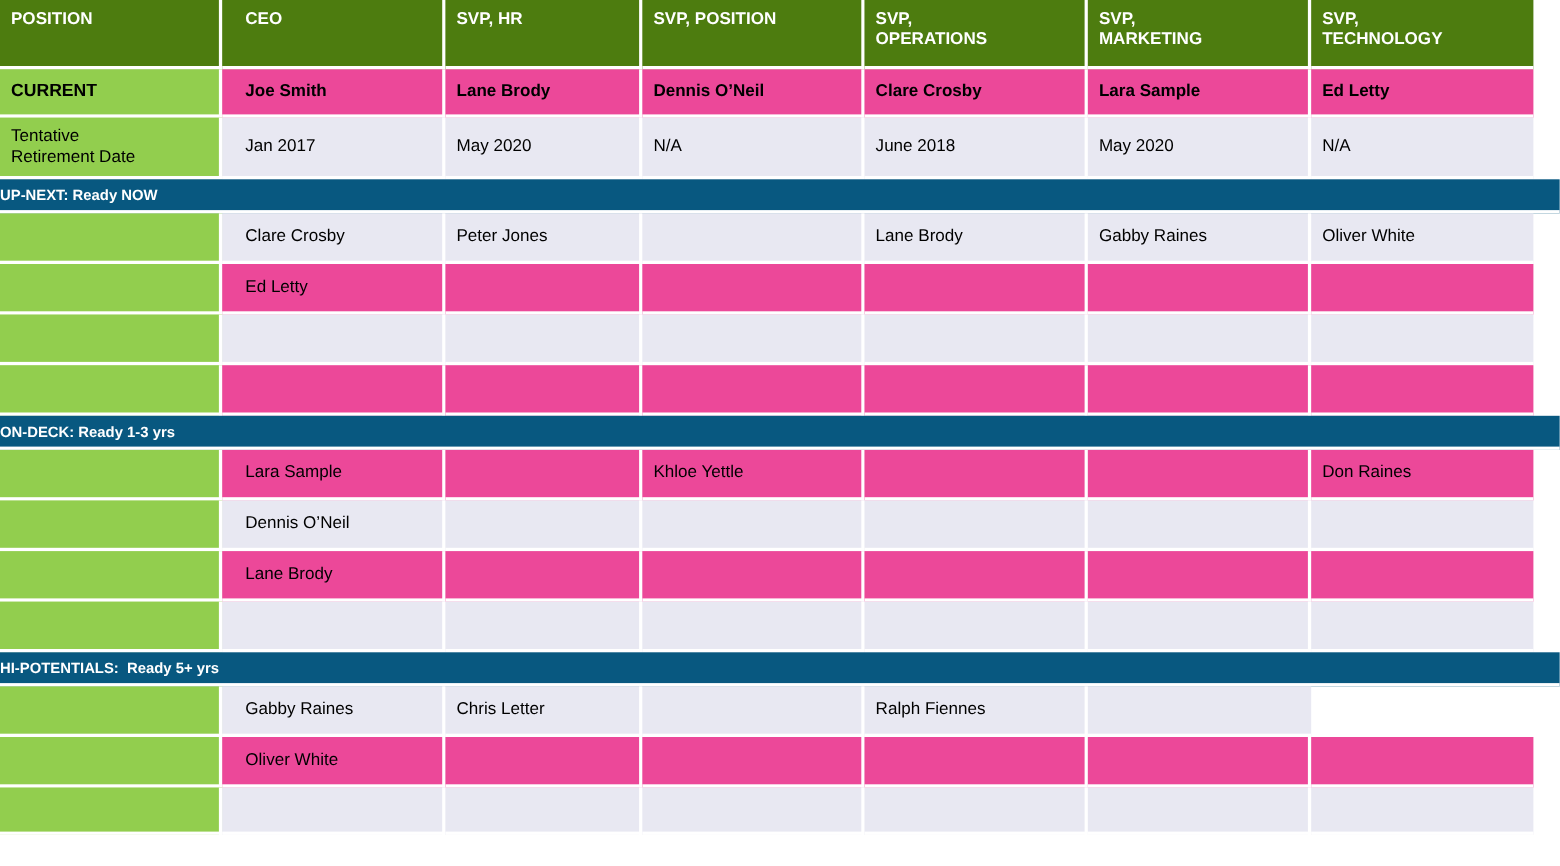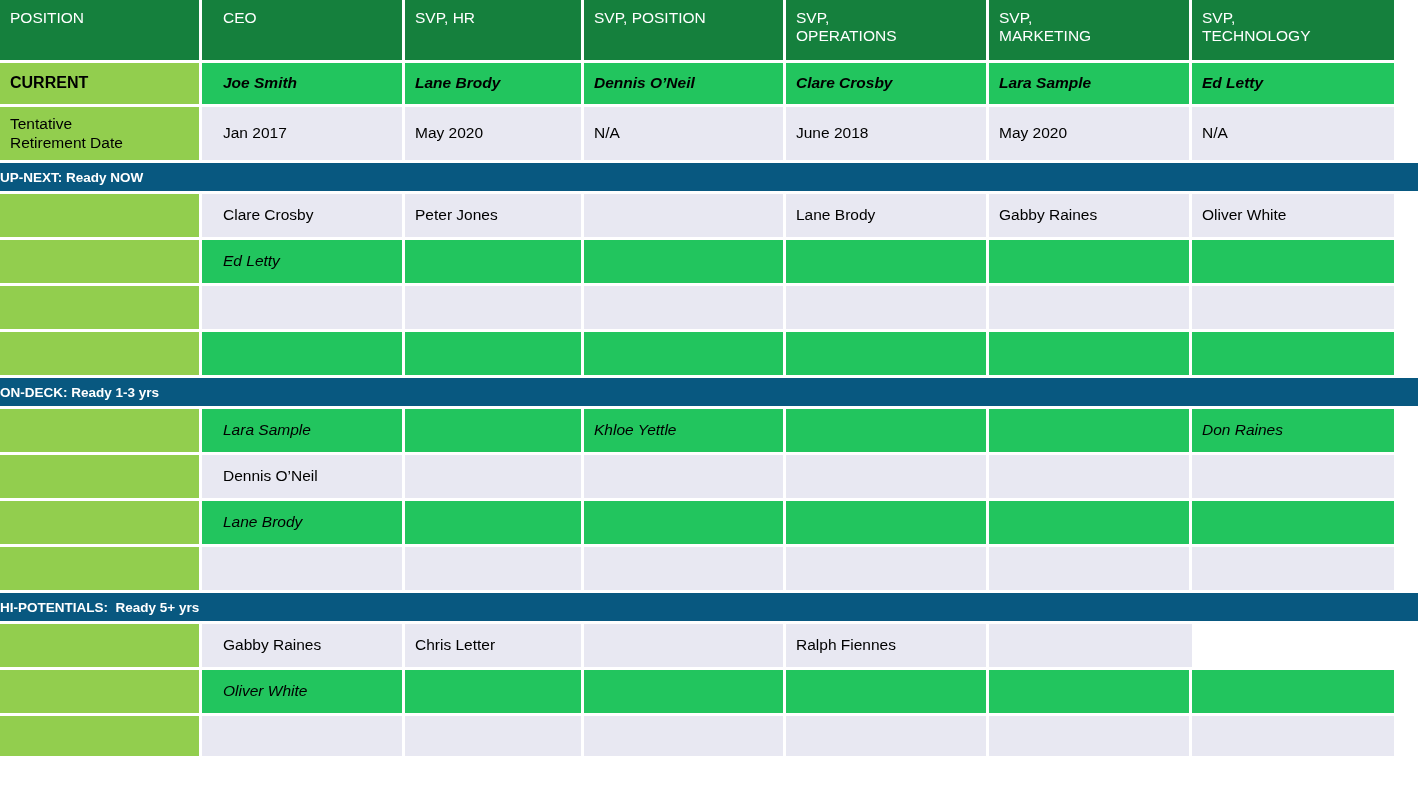--- a/index.html
+++ b/index.html
@@ -51,33 +51,33 @@
   .c0 { width: 202px; }
   .c1 { width: 203px; padding-left: 21px; }
   .c2 { width: 179px; }
   .c3 { width: 202px; }
   .c4 { width: 203px; }
   .c5 { width: 203px; }
   .c6 { width: 202px; }
 
   
   .blue {
-    background: #15803d;
+    background: #4d7c0f;
     color: #ffffff;
-    font-weight: normal;
+    font-weight: bold;
     font-size: 15.5px;
     align-items: flex-start;
     padding-top: 9px;
   }
   .green {
     background: #92CE4E;
     color: #000000;
   }
   .green.bold { font-weight: bold; font-size: 16px; text-align: center; }
-  .lav-dark  { background: #22c55e; font-style: italic; }
+  .lav-dark  { background: #ec4899; }
   .lav-light { background: #E8E8F2; }
   .lav-dark.bold { font-weight: bold; }
 
   
   .banner {
     width: 1418px;
     height: 100%;
     background: #085880;
     color: #ffffff;
     font-weight: bold;

